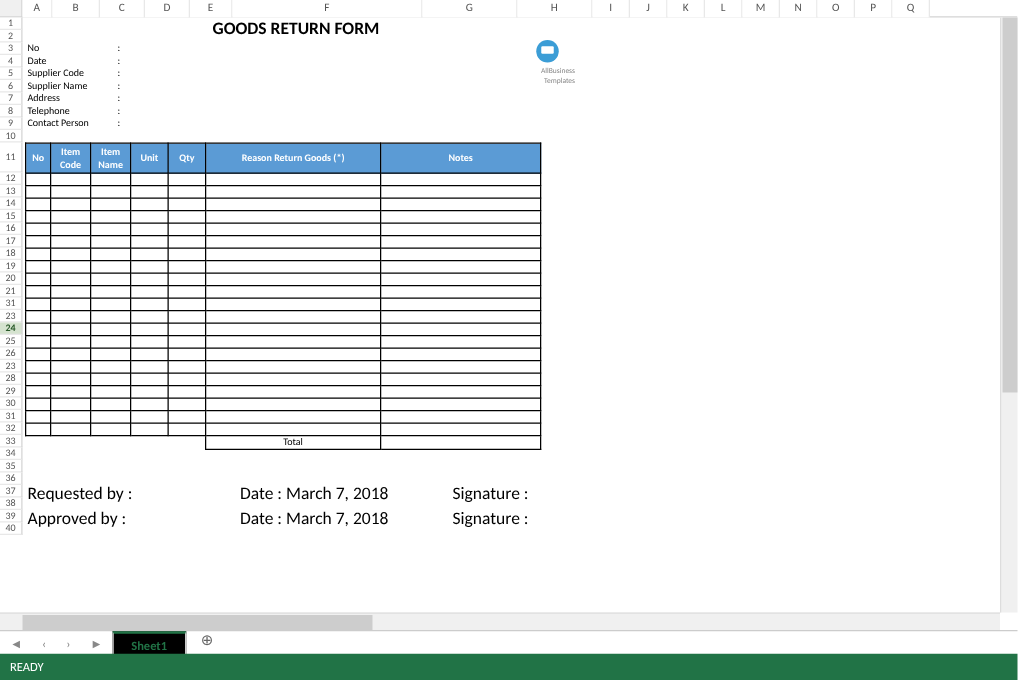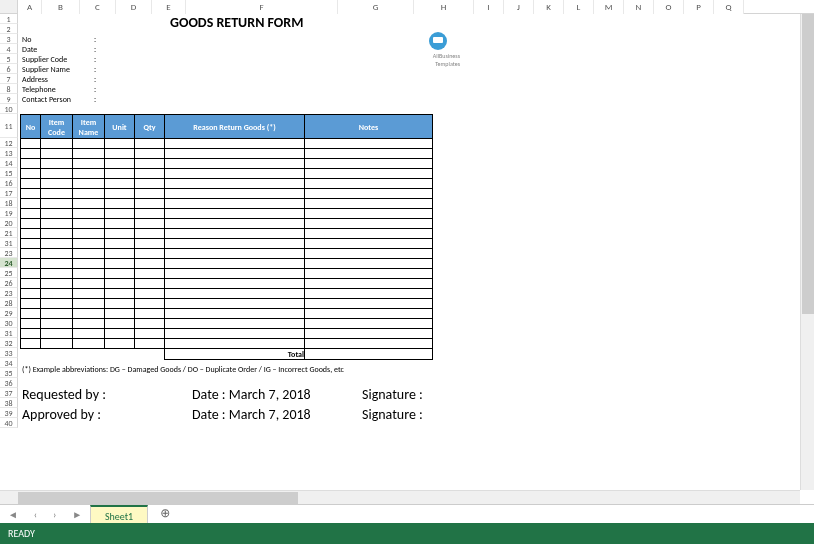--- a/index.html
+++ b/index.html
@@ -20,29 +20,29 @@
 .fields span.lab{display:inline-block;width:72px}
 .logo{position:absolute;top:18px;left:398px;width:44px;text-align:right}
 .logo .circ{width:18px;height:18px;border-radius:50%;background:#3b9dd6;margin:0 auto;position:relative}
 .logo .circ:before{content:"";position:absolute;top:5px;left:4px;width:10px;height:6px;background:#fff;border-radius:1px}
 .logo .txt{font-size:6px;color:#888;margin-top:2px}
 .tbl{position:absolute;top:100px;left:2px;border-collapse:collapse}
 .tbl th{background:#5b9bd5;color:#fff;font-size:8px;font-weight:bold;border:1px solid #000;height:24px;padding:0 2px;text-align:center}
 .tbl td{border:1px solid #000;height:10px;font-size:8px}
 .tbl .c-no{width:20px}.tbl .c-code{width:32px}.tbl .c-name{width:32px}.tbl .c-unit{width:30px}.tbl .c-qty{width:30px}.tbl .c-reason{width:140px}.tbl .c-notes{width:128px}
 .tbl td.nb{border:none}
-.tbl tr.total td{font-weight:bold;text-align:right}
+.tbl tr.total td{font-weight:normal;text-align:center}
 .footnote{position:absolute;top:350px;left:4px;font-size:8px}
 .sig{position:absolute;left:4px;font-size:14px}
 .sig span{display:inline-block}
 .sig .s1{width:170px}.sig .s2{width:170px}
 .tabs{position:absolute;bottom:21px;left:0;right:0;height:19px;background:#fff;border-top:1px solid #ccc;display:flex;align-items:center}
 .tabnav{width:90px;display:flex;justify-content:space-around;align-items:center;color:#888;font-size:10px}
 .tabnav span{cursor:pointer}
-.tab{height:19px;line-height:19px;padding:0 14px;background:#fef9c3;border:1px solid #ccc;border-top:2px solid #217346;border-bottom:none;font-size:10px;color:#217346;font-weight:normal}
+.tab{height:19px;line-height:19px;padding:0 14px;background:#000000;border:1px solid #ccc;border-top:2px solid #217346;border-bottom:none;font-size:10px;color:#217346;font-weight:bold}
 .addtab{width:18px;height:18px;margin-left:8px;text-align:center;line-height:16px;color:#666;font-size:12px;cursor:pointer}
 .status{position:absolute;bottom:0;left:0;right:0;height:21px;background:#217346;color:#fff;font-size:10px;line-height:21px;padding-left:8px}
 .scroll-h{position:absolute;bottom:40px;left:0;right:14px;height:14px;background:#f0f0f0;border-top:1px solid #ddd}
 .scroll-h .thumb{position:absolute;left:18px;width:280px;height:12px;top:1px;background:#cdcdcd}
 .scroll-v{position:absolute;top:14px;right:0;bottom:54px;width:14px;background:#f0f0f0;border-left:1px solid #ddd}
 .scroll-v .thumb{position:absolute;top:0;height:300px;width:12px;left:1px;background:#cdcdcd}
 </style>
 </head>
 <body>
 
@@ -331,21 +331,20 @@
               <td class="nb"></td>
               <td class="nb"></td>
               <td class="nb"></td>
               <td class="nb"></td>
               <td class="nb"></td>
               <td>Total</td>
               <td></td>
             </tr>
           </tbody>
         </table>
-      <div class="footnote">(*) Example abbreviations: DG – Damaged Goods / DO – Duplicate Order / IG – Incorrect Goods, etc</div>
       <div class="sig" style="top:372px">
         <span class="s1">Requested by :</span><span class="s2">Date : March 7, 2018</span><span>Signature :</span>
       </div>
       <div class="sig" style="top:392px">
         <span class="s1">Approved by :</span><span class="s2">Date : March 7, 2018</span><span>Signature :</span>
       </div>
     </div>
   </div>
 </div>
 

